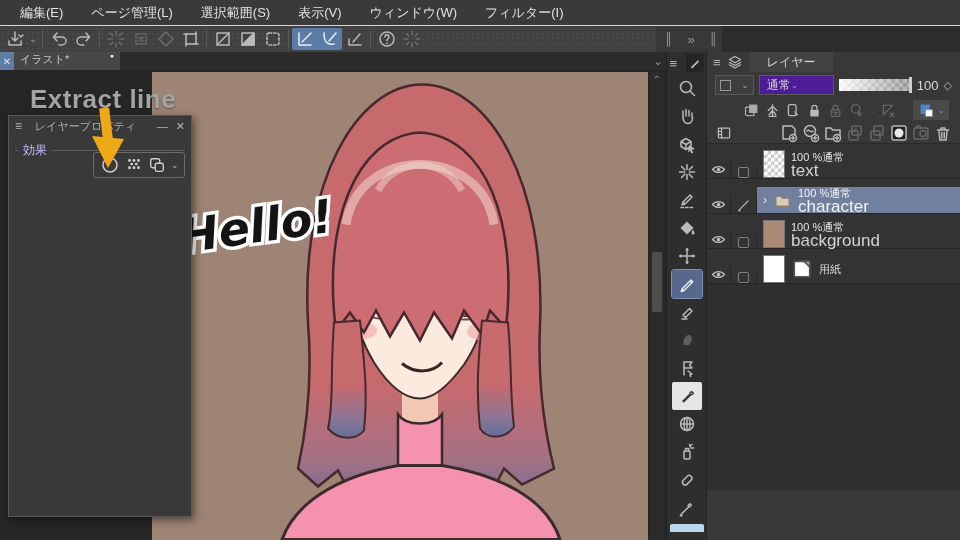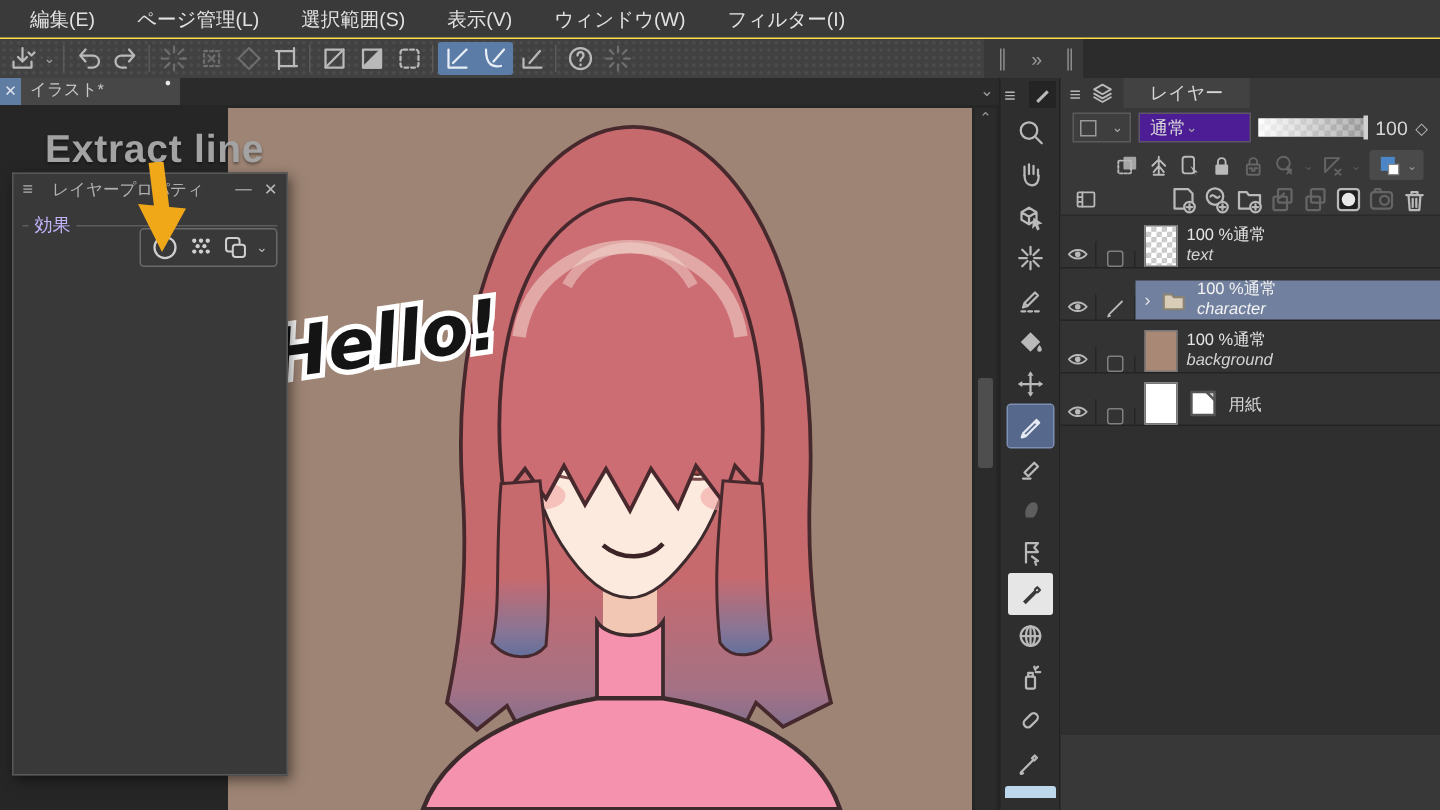--- a/index.html
+++ b/index.html
@@ -80,21 +80,21 @@
   .lrow { height:35px; display:flex; border-bottom:1px solid #242424; align-items:flex-end; }
   .cell-eye { width:24px; display:flex; align-items:center; justify-content:center; border-right:1px solid #262626; }
   .cell-chk { width:26px; display:flex; align-items:center; justify-content:center; border-right:1px solid #262626; }
   .chk { width:11px; height:11px; border:1px solid #808080; border-radius:2px; }
   .cell-main { flex:1; display:flex; align-items:center; gap:6px; padding-left:6px; }
   .lrow.sel .cell-main { background:#71809e; }
   .thumb { width:22px; height:28px; border:1px solid #777; background:#fff; }
   .thumb.checker { background-image:linear-gradient(45deg,#c8c8c8 25%,transparent 25%,transparent 75%,#c8c8c8 75%),linear-gradient(45deg,#c8c8c8 25%,transparent 25%,transparent 75%,#c8c8c8 75%); background-size:7px 7px; background-position:0 0,3.5px 3.5px; }
   .ltext { display:flex; flex-direction:column; line-height:13px; }
   .ltext .l1 { color:#e4e4e4; font-size:11px; }
-  .ltext .l2 { color:#d2d2d2; font-size:11px;font-style:italic; }
+  .ltext .l2 { color:#d2d2d2; font-size:17px; }
   .lrow.sel .ltext .l1, .lrow.sel .ltext .l2 { color:#f2f2f2; }
   .exp { color:#e8e8e8; font-size:12px; }
   #layer-fill { height:206px; background:#2f2f2f; }
 
   
   #fpanel { left:8px; top:115px; width:184px; height:402px; background:#393939; border:1px solid #585858; box-shadow:2px 3px 8px rgba(0,0,0,.5); z-index:10; }
   #fp-title { height:20px; display:flex; align-items:center; padding:0 6px; color:#b0b0b0; }
   #fp-title .burger { font-size:12px; }
   #fp-title .t { flex:1; text-align:center; font-size:11px; }
   #fp-title .wbtn { font-size:11px; margin-left:8px; color:#b8b8b8; }

